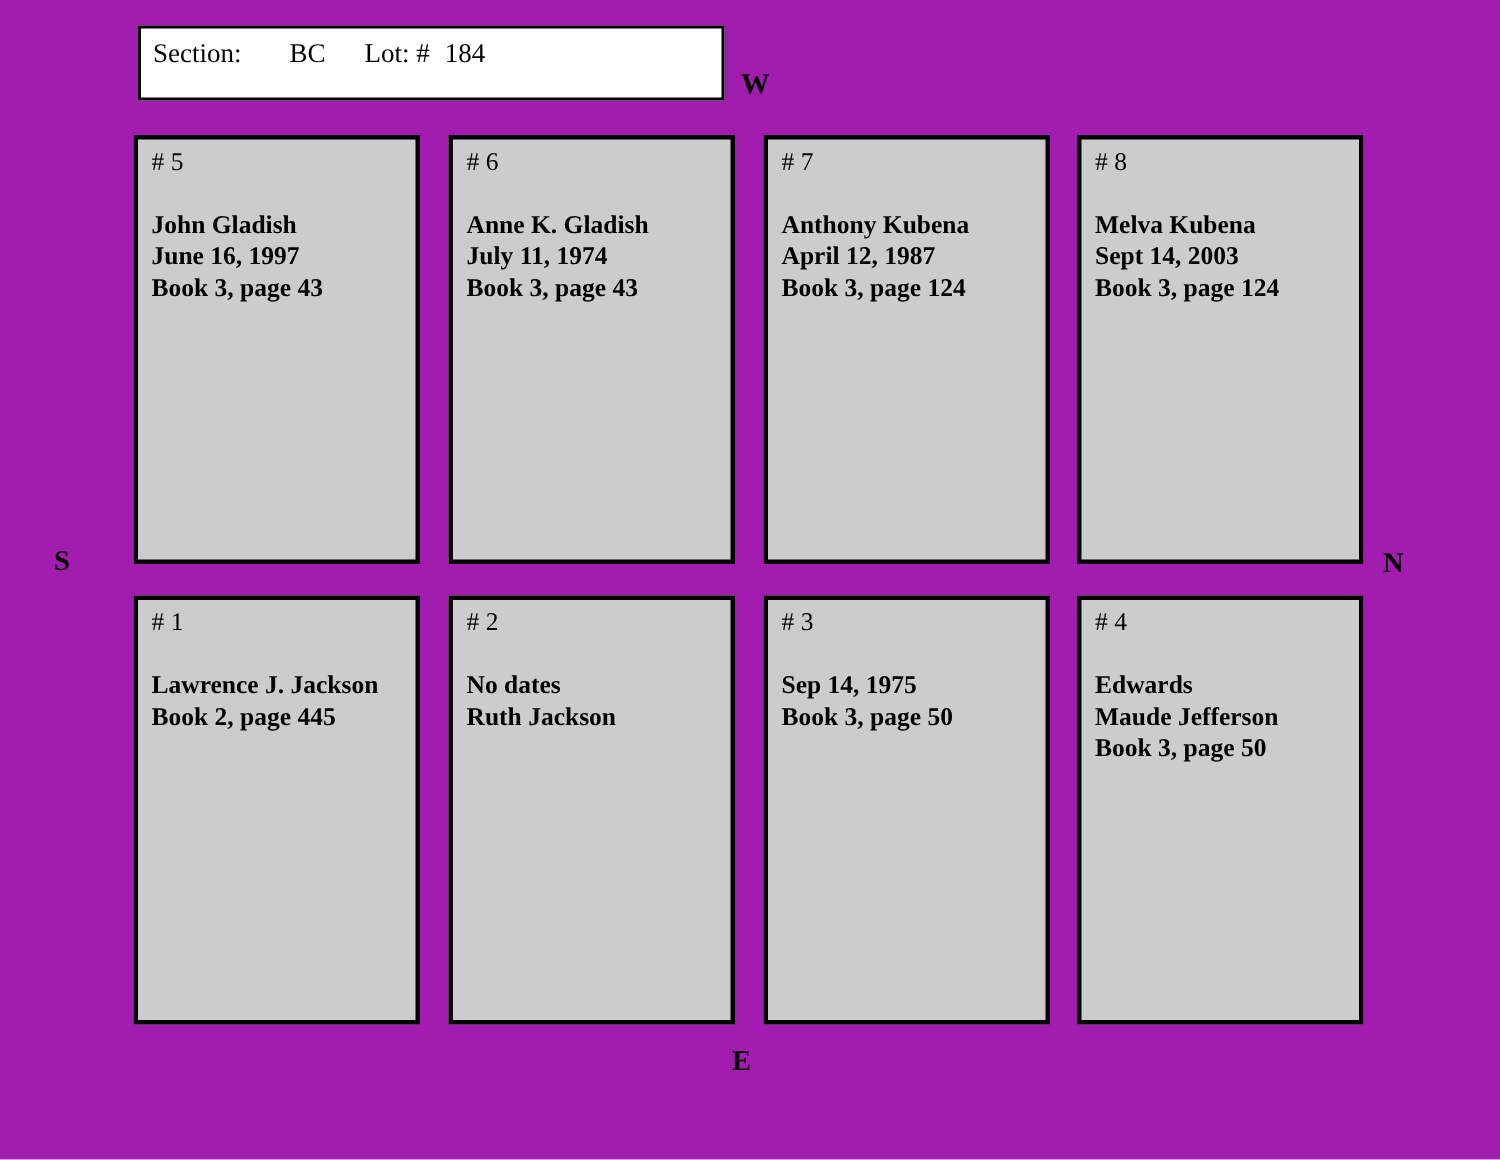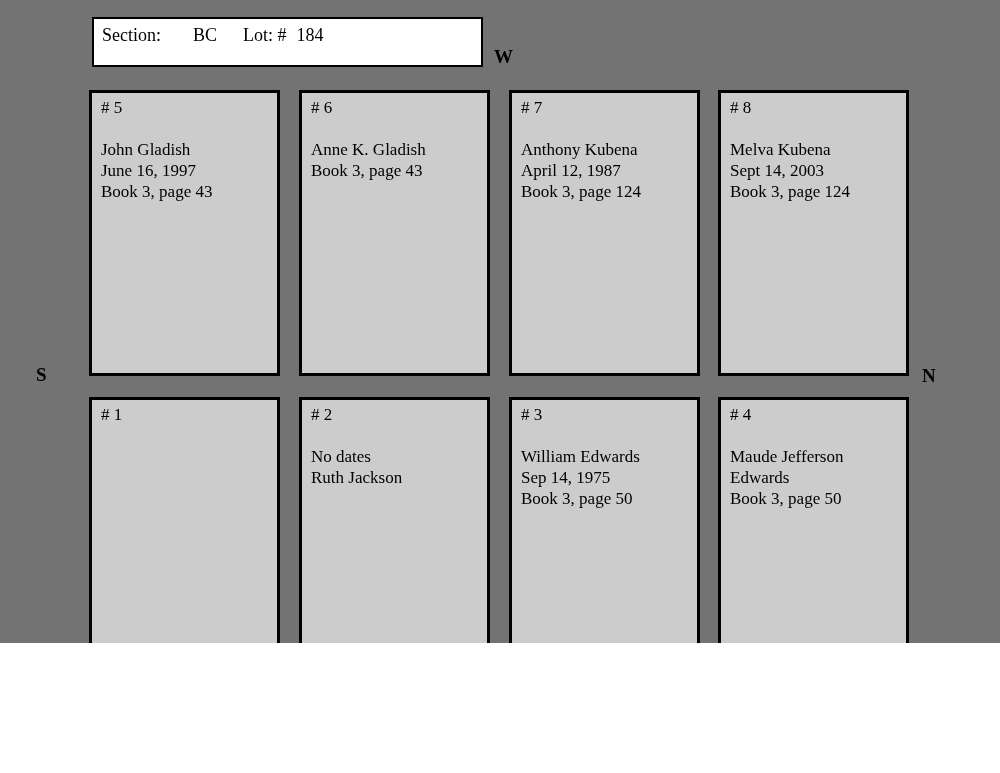--- a/index.html
+++ b/index.html
@@ -4,22 +4,22 @@
 <style>
   * { margin: 0; padding: 0; box-sizing: border-box; }
   html, body { background: #ffffff; }
   body {
     font-family: "Liberation Serif", "DejaVu Serif", serif;
     color: #000000;
   }
   .canvas {
     position: relative;
     width: 1000px;
-    height: 643px;
-    background: #737373;
+    height: 773px;
+    background: #a21caf;
     overflow: hidden;
   }
 
   
   .header-box {
     position: absolute;
     left: 92px;
     top: 17px;
     width: 391px;
     height: 50px;
@@ -57,21 +57,21 @@
     line-height: 21px;
   }
   .row-top    { top: 90px; }
   .row-bottom { top: 397px; }
   .col-1 { left: 89px; }
   .col-2 { left: 299px; }
   .col-3 { left: 509px; }
   .col-4 { left: 718px; }
 
   .plot-number { }
-  .plot-lines { margin-top: 21px; }
+  .plot-lines { margin-top: 21px; font-weight: bold; }
 </style>
 </head>
 <body>
 
 <div class="canvas">
 
   <div class="header-box">
     <span class="section-label">Section:</span><span class="section-value">BC</span><span class="lot-label">Lot: #</span><span class="lot-value">184</span>
   </div>
 
@@ -85,20 +85,21 @@
     <div class="plot-lines">
         <div class="plot-line">John Gladish</div>
         <div class="plot-line">June 16, 1997</div>
         <div class="plot-line">Book 3, page 43</div>
       </div>
   </div>
   <div class="plot row-top col-2">
     <div class="plot-number"># 6</div>
     <div class="plot-lines">
         <div class="plot-line">Anne K. Gladish</div>
+        <div class="plot-line">July 11, 1974</div>
         <div class="plot-line">Book 3, page 43</div>
       </div>
   </div>
   <div class="plot row-top col-3">
     <div class="plot-number"># 7</div>
     <div class="plot-lines">
         <div class="plot-line">Anthony Kubena</div>
         <div class="plot-line">April 12, 1987</div>
         <div class="plot-line">Book 3, page 124</div>
       </div>
@@ -108,39 +109,40 @@
     <div class="plot-lines">
         <div class="plot-line">Melva Kubena</div>
         <div class="plot-line">Sept 14, 2003</div>
         <div class="plot-line">Book 3, page 124</div>
       </div>
   </div>
 
   <div class="plot row-bottom col-1">
     <div class="plot-number"># 1</div>
     <div class="plot-lines">
+        <div class="plot-line">Lawrence J. Jackson</div>
+        <div class="plot-line">Book 2, page 445</div>
       </div>
   </div>
   <div class="plot row-bottom col-2">
     <div class="plot-number"># 2</div>
     <div class="plot-lines">
         <div class="plot-line">No dates</div>
         <div class="plot-line">Ruth Jackson</div>
       </div>
   </div>
   <div class="plot row-bottom col-3">
     <div class="plot-number"># 3</div>
     <div class="plot-lines">
-        <div class="plot-line">William Edwards</div>
         <div class="plot-line">Sep 14, 1975</div>
         <div class="plot-line">Book 3, page 50</div>
       </div>
   </div>
   <div class="plot row-bottom col-4">
     <div class="plot-number"># 4</div>
     <div class="plot-lines">
+        <div class="plot-line">Edwards</div>
         <div class="plot-line">Maude Jefferson</div>
-        <div class="plot-line">Edwards</div>
         <div class="plot-line">Book 3, page 50</div>
       </div>
   </div>
 
 </div>
 
 </body></html>

